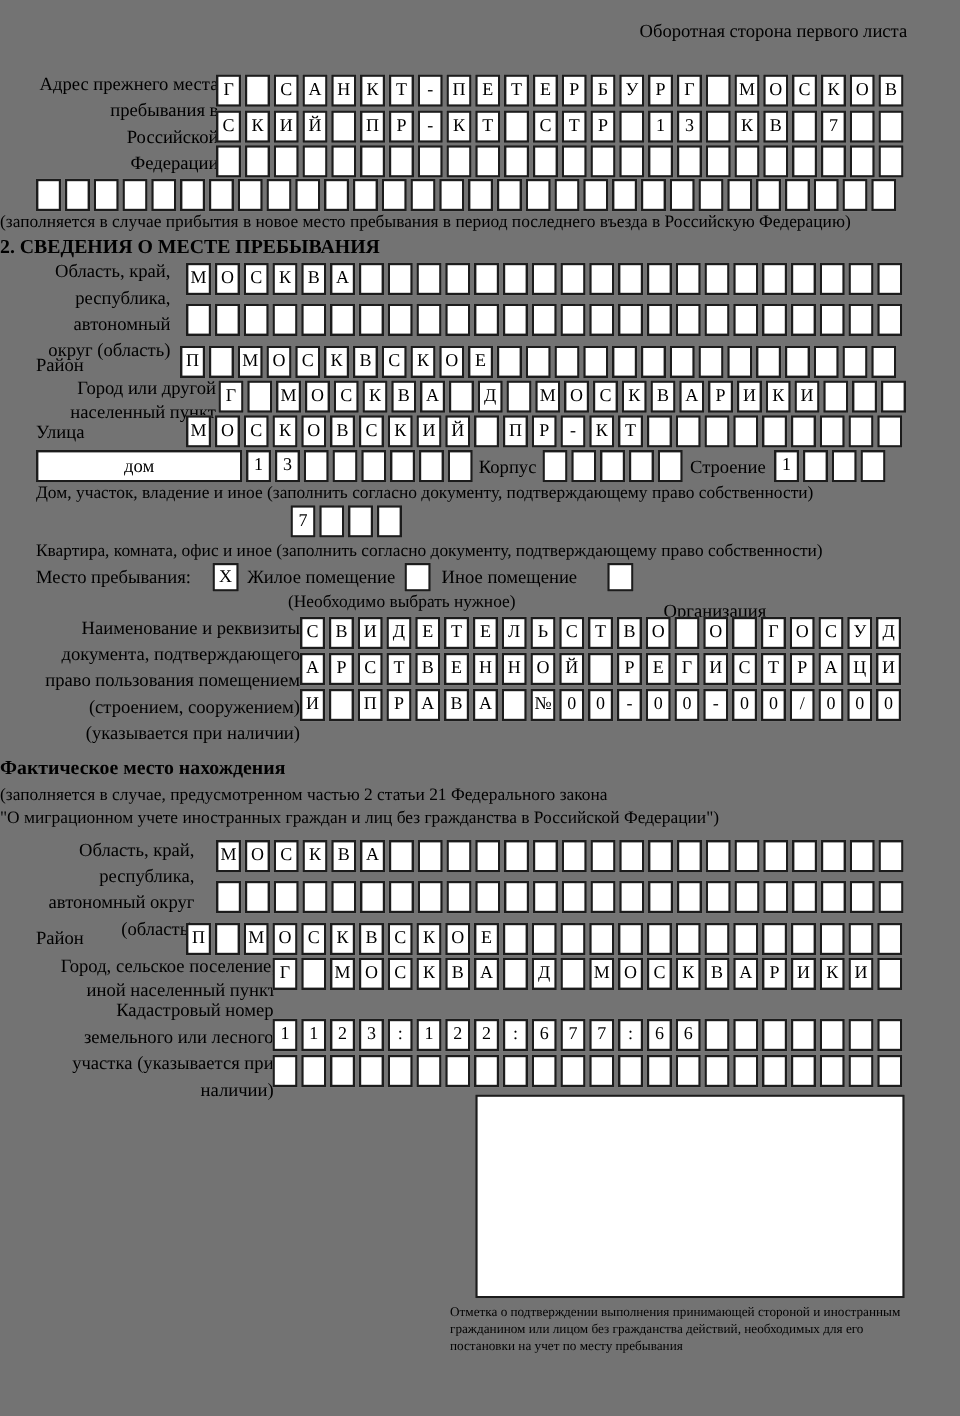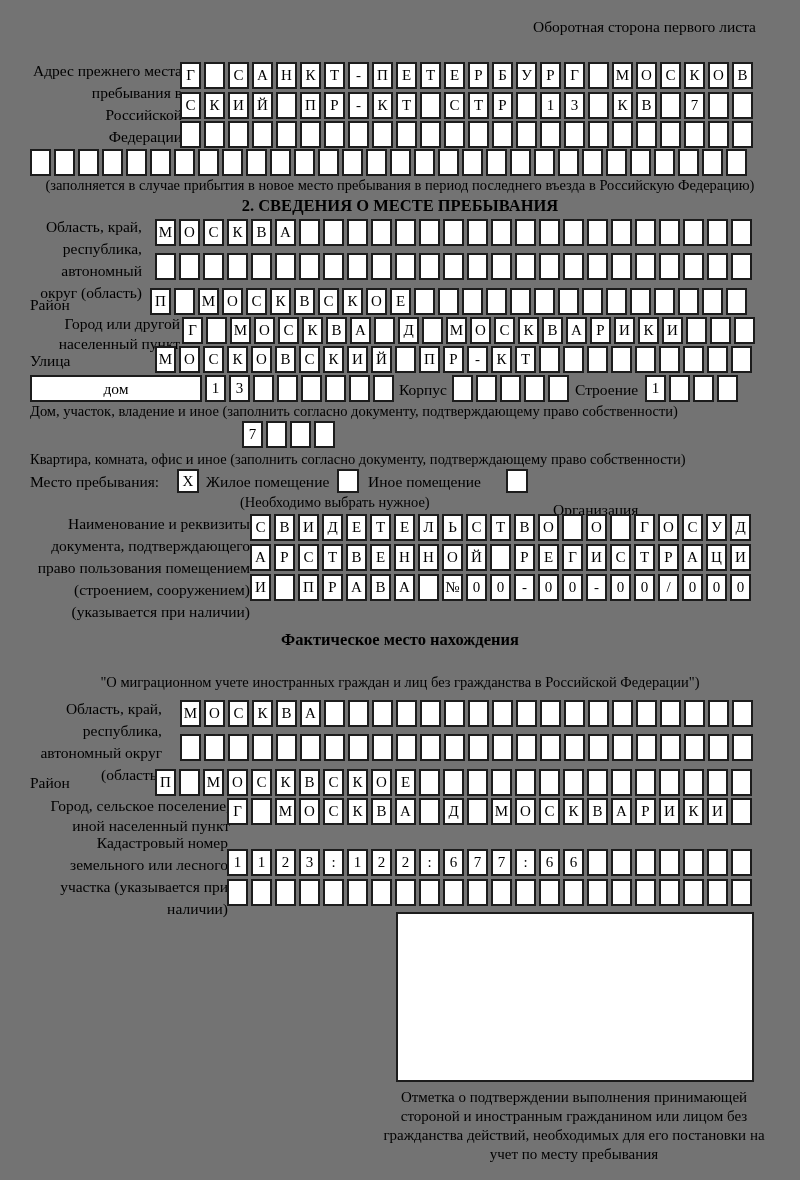--- a/index.html
+++ b/index.html
@@ -4,21 +4,21 @@
 <style>
   html,body{margin:0;padding:0;background:#fff;}
   .page{
     position:relative;width:800px;height:1180px;background:#737373;color:#000;
     font-family:"Liberation Serif","DejaVu Serif",serif;overflow:hidden;
   }
   .abs{position:absolute;}
   .lbl{font-size:15.5px;line-height:1.42;text-align:right;}
   .tight{line-height:1.26;}
   .caption{font-size:14.5px;}
-  .center{left:0;width:800px;text-align:center;}
+  .center{left:0;width:800px;}
   .sec-title{font-weight:bold;font-size:16.5px;}
   .boxrow{display:flex;}
   .cbox{
     box-sizing:border-box;flex:0 0 auto;width:21px;height:27px;margin-right:3px;
     border:2px solid #1c1c1c;display:inline-flex;align-items:center;justify-content:center;
     font-size:15px;background:#fff;
   }
   .typebox{
     box-sizing:border-box;border:2px solid #1c1c1c;height:27px;background:#fff;
     display:flex;align-items:center;justify-content:center;font-size:15.5px;
@@ -403,20 +403,21 @@
       <span class="cbox">-</span>
       <span class="cbox">0</span>
       <span class="cbox">0</span>
       <span class="cbox">/</span>
       <span class="cbox">0</span>
       <span class="cbox">0</span>
       <span class="cbox">0</span>
     </div>
 
   <div class="abs sec-title center" style="top:630px;">Фактическое место нахождения</div>
+  <div class="abs caption center" style="top:655px;">(заполняется в случае, предусмотренном частью 2 статьи 21 Федерального закона</div>
   <div class="abs caption center" style="top:674px;">"О миграционном учете иностранных граждан и лиц без гражданства в Российской Федерации")</div>
 
   <div class="abs lbl" style="left:30px;top:698px;width:132px;">Область, край, республика, автономный округ (область)</div>
   <div class="abs boxrow" style="left:180px;top:700px;">
       <span class="cbox">М</span>
       <span class="cbox">О</span>
       <span class="cbox">С</span>
       <span class="cbox">К</span>
       <span class="cbox">В</span>
       <span class="cbox">А</span>
@@ -565,15 +566,15 @@
       <span class="cbox"></span>
       <span class="cbox"></span>
       <span class="cbox"></span>
       <span class="cbox"></span>
       <span class="cbox"></span>
       <span class="cbox"></span>
       <span class="cbox"></span>
     </div>
 
   <div class="abs bigbox" style="left:396px;top:912px;width:358px;height:170px;"></div>
-  <div class="abs" style="left:375px;top:1088px;width:398px;text-align:center;font-size:15px;line-height:1.26;">Отметка о подтверждении выполнения принимающей стороной и иностранным гражданином или лицом без гражданства действий, необходимых для его постановки на учет по месту пребывания</div>
+  <div class="abs" style="left:375px;top:1088px;width:398px;font-size:11px;line-height:1.26;">Отметка о подтверждении выполнения принимающей стороной и иностранным гражданином или лицом без гражданства действий, необходимых для его постановки на учет по месту пребывания</div>
 
 </div>
 
 </body></html>

